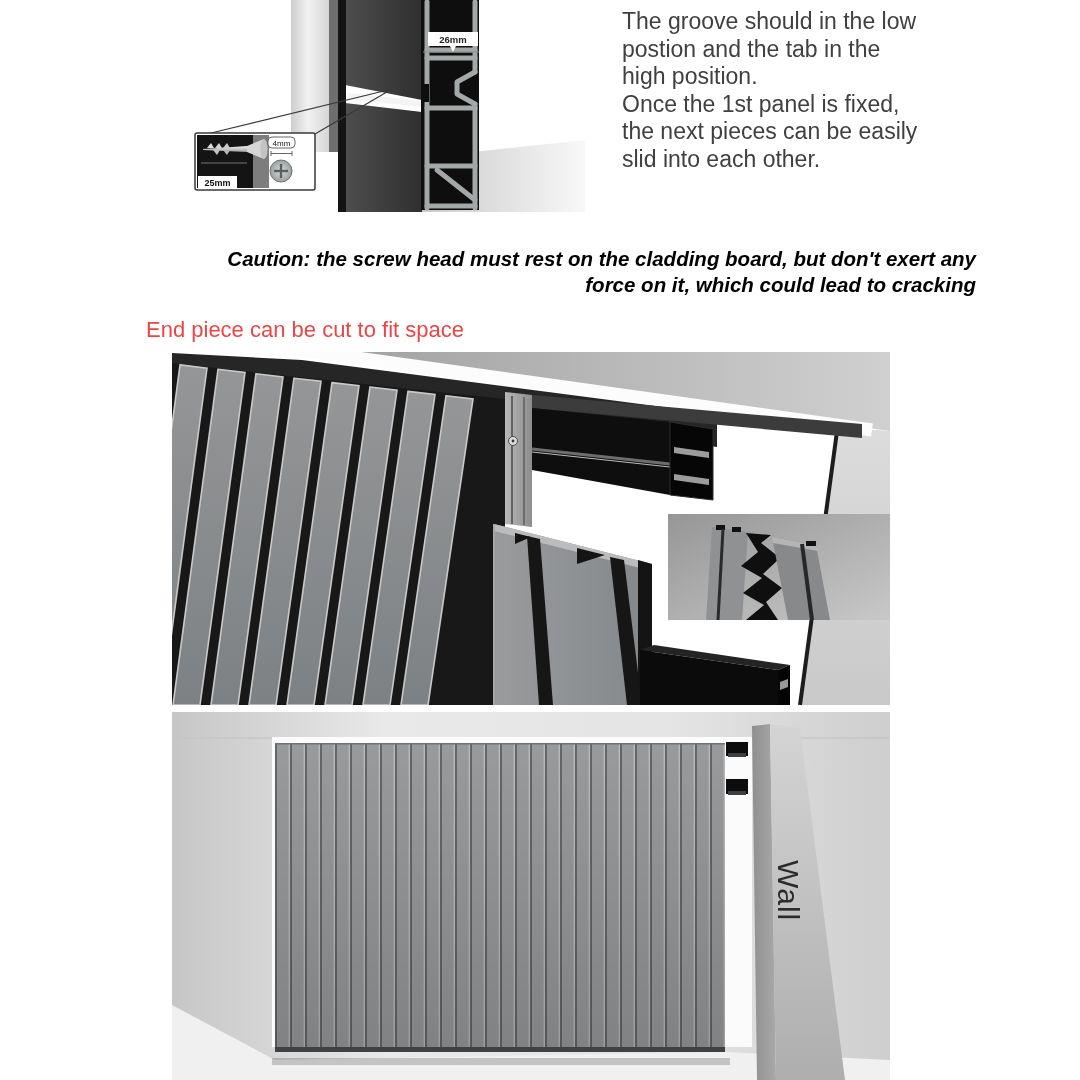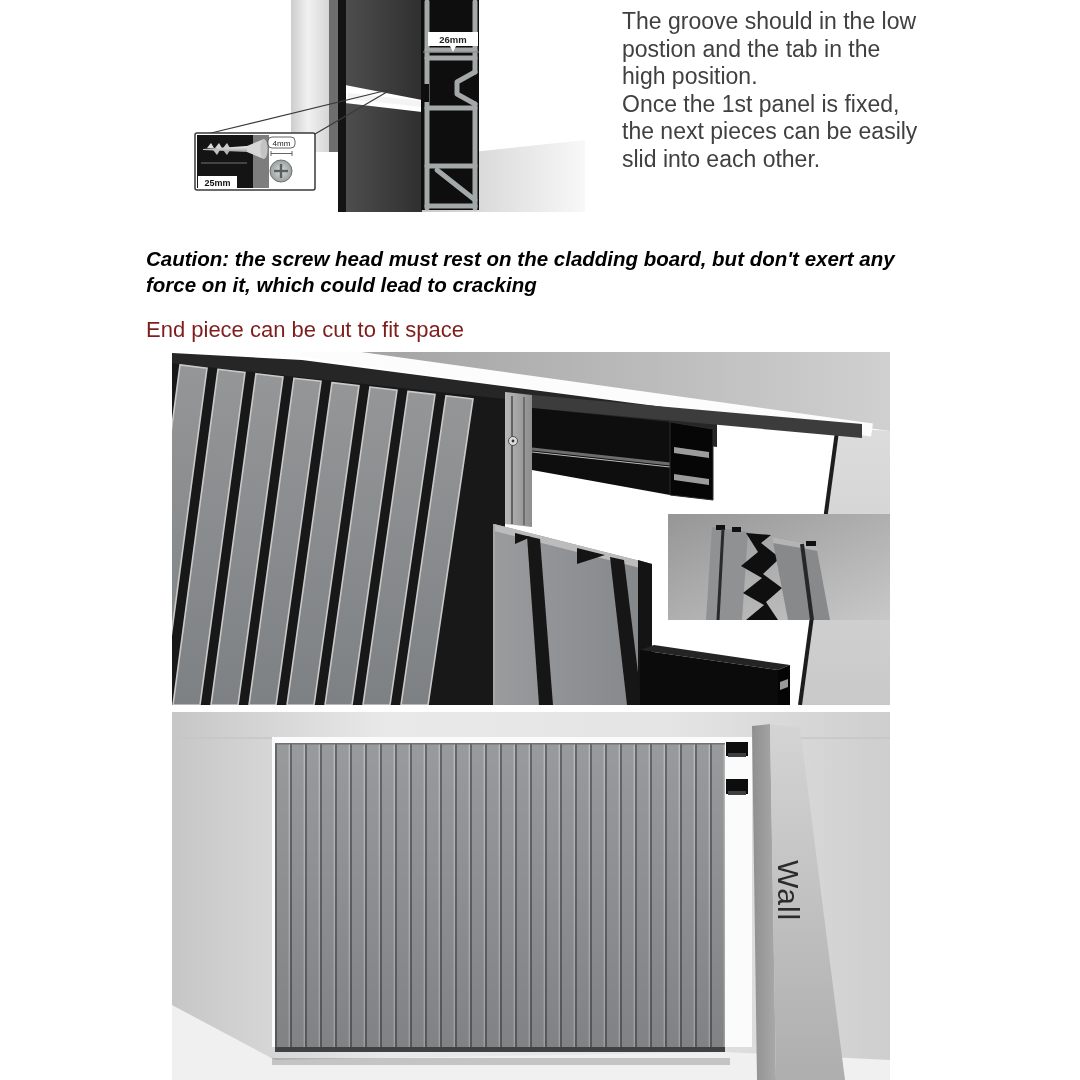--- a/index.html
+++ b/index.html
@@ -2,22 +2,22 @@
 <html><head>
 <meta charset="utf-8">
 <style>
   html,body{margin:0;padding:0;background:#ffffff;}
   #page{position:relative;width:1080px;height:1080px;background:#ffffff;overflow:hidden;
         font-family:"Liberation Sans",sans-serif;color:#0d0d0d;}
   .abs{position:absolute;}
   .txt{white-space:pre-line;}
   #instruction-text{left:622px;top:8px;width:340px;font-size:23px;line-height:27.6px;color:#404040;}
   #caution-text{left:146px;top:246px;width:830px;font-size:20.5px;line-height:25.5px;
-                font-weight:bold;font-style:italic;color:#000;}
-  #end-note{left:146px;top:317px;width:600px;font-size:22px;color:#7f1d1d;}
+                font-weight:bold;font-style:italic;color:#000;text-align:right;}
+  #end-note{left:146px;top:317px;width:600px;font-size:22px;color:#ef4444;}
   svg text{font-family:"Liberation Sans",sans-serif;}
 </style>
 </head>
 <body>
 
 <div id="page">
 
   <svg class="abs" style="left:185px;top:0;" width="400" height="212" viewBox="0 0 400 212">
     <defs>
       <linearGradient id="f1floor" x1="0" y1="0" x2="1" y2="0">

